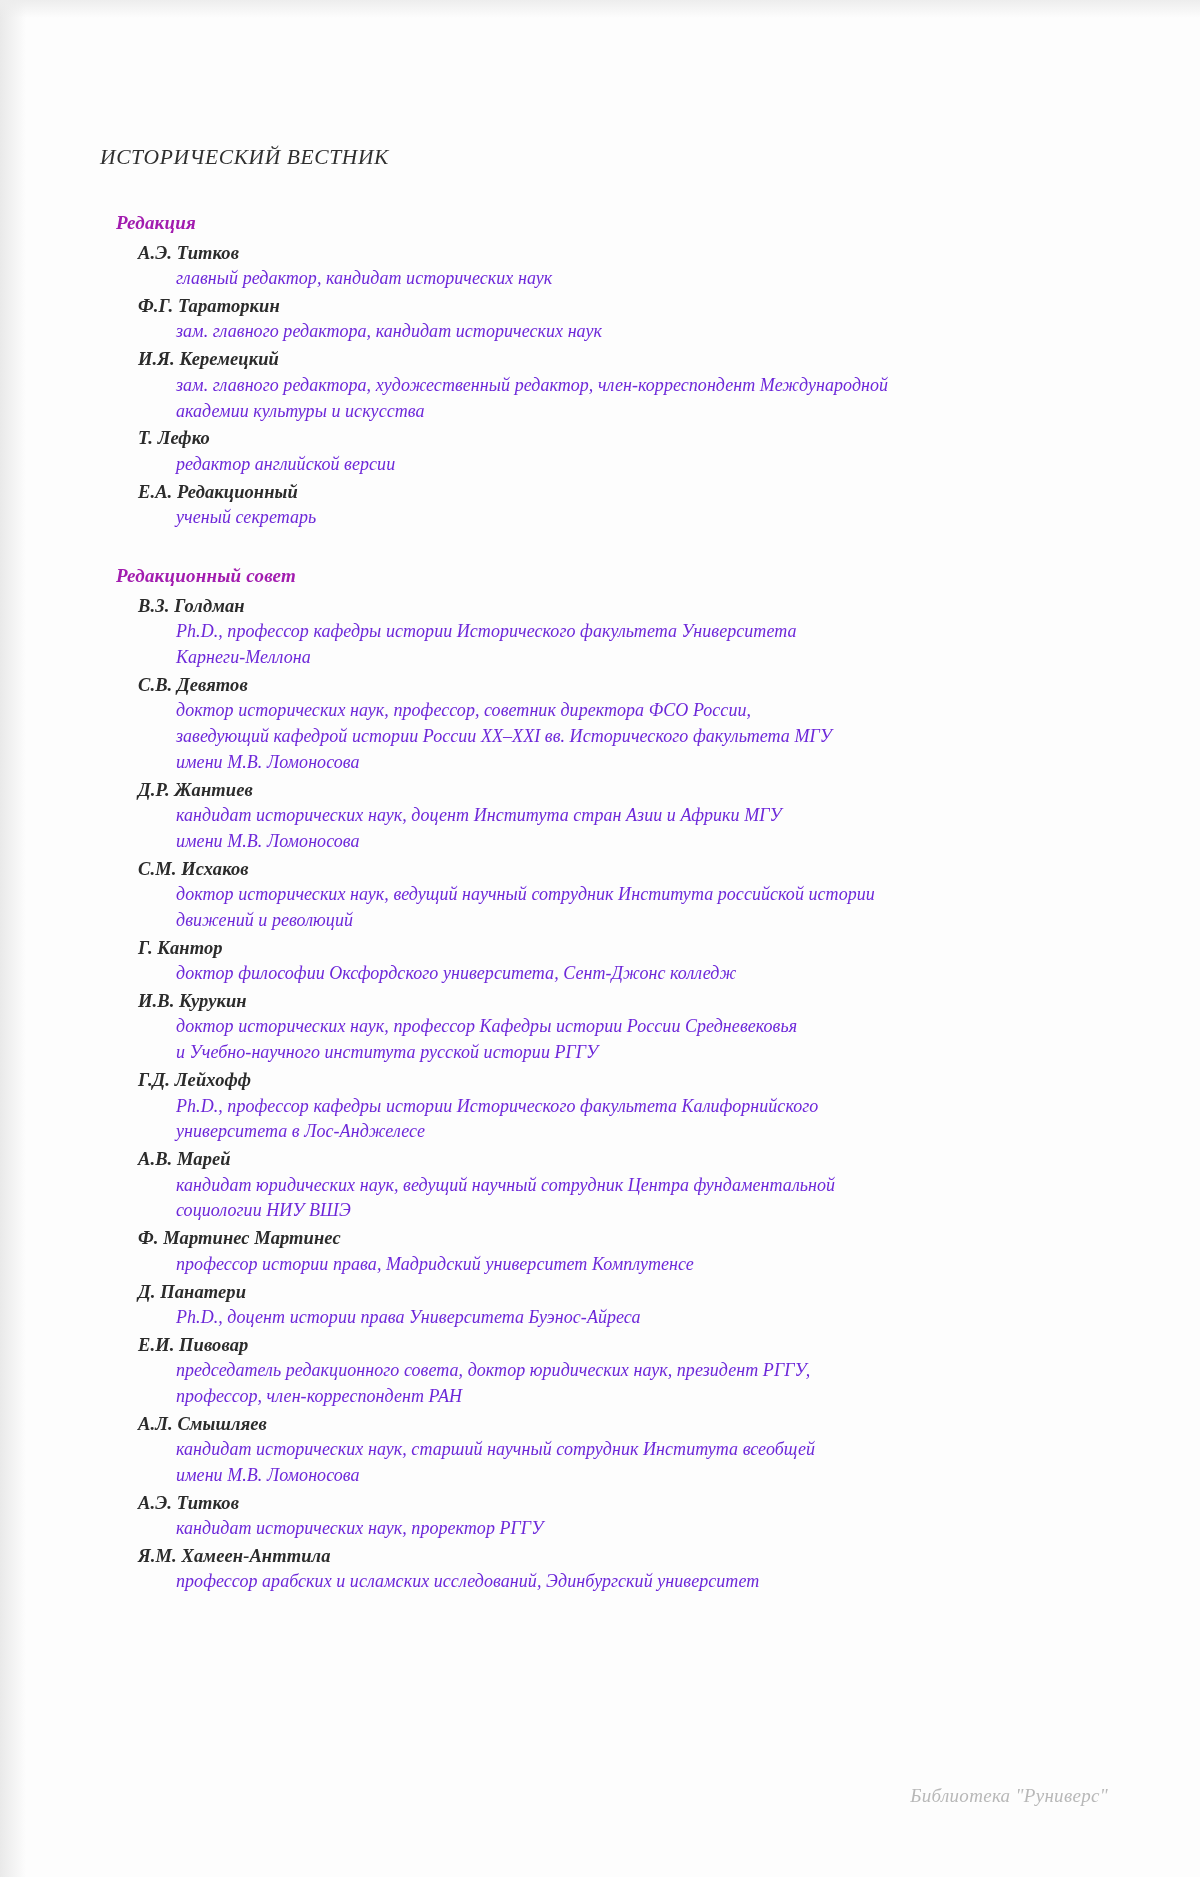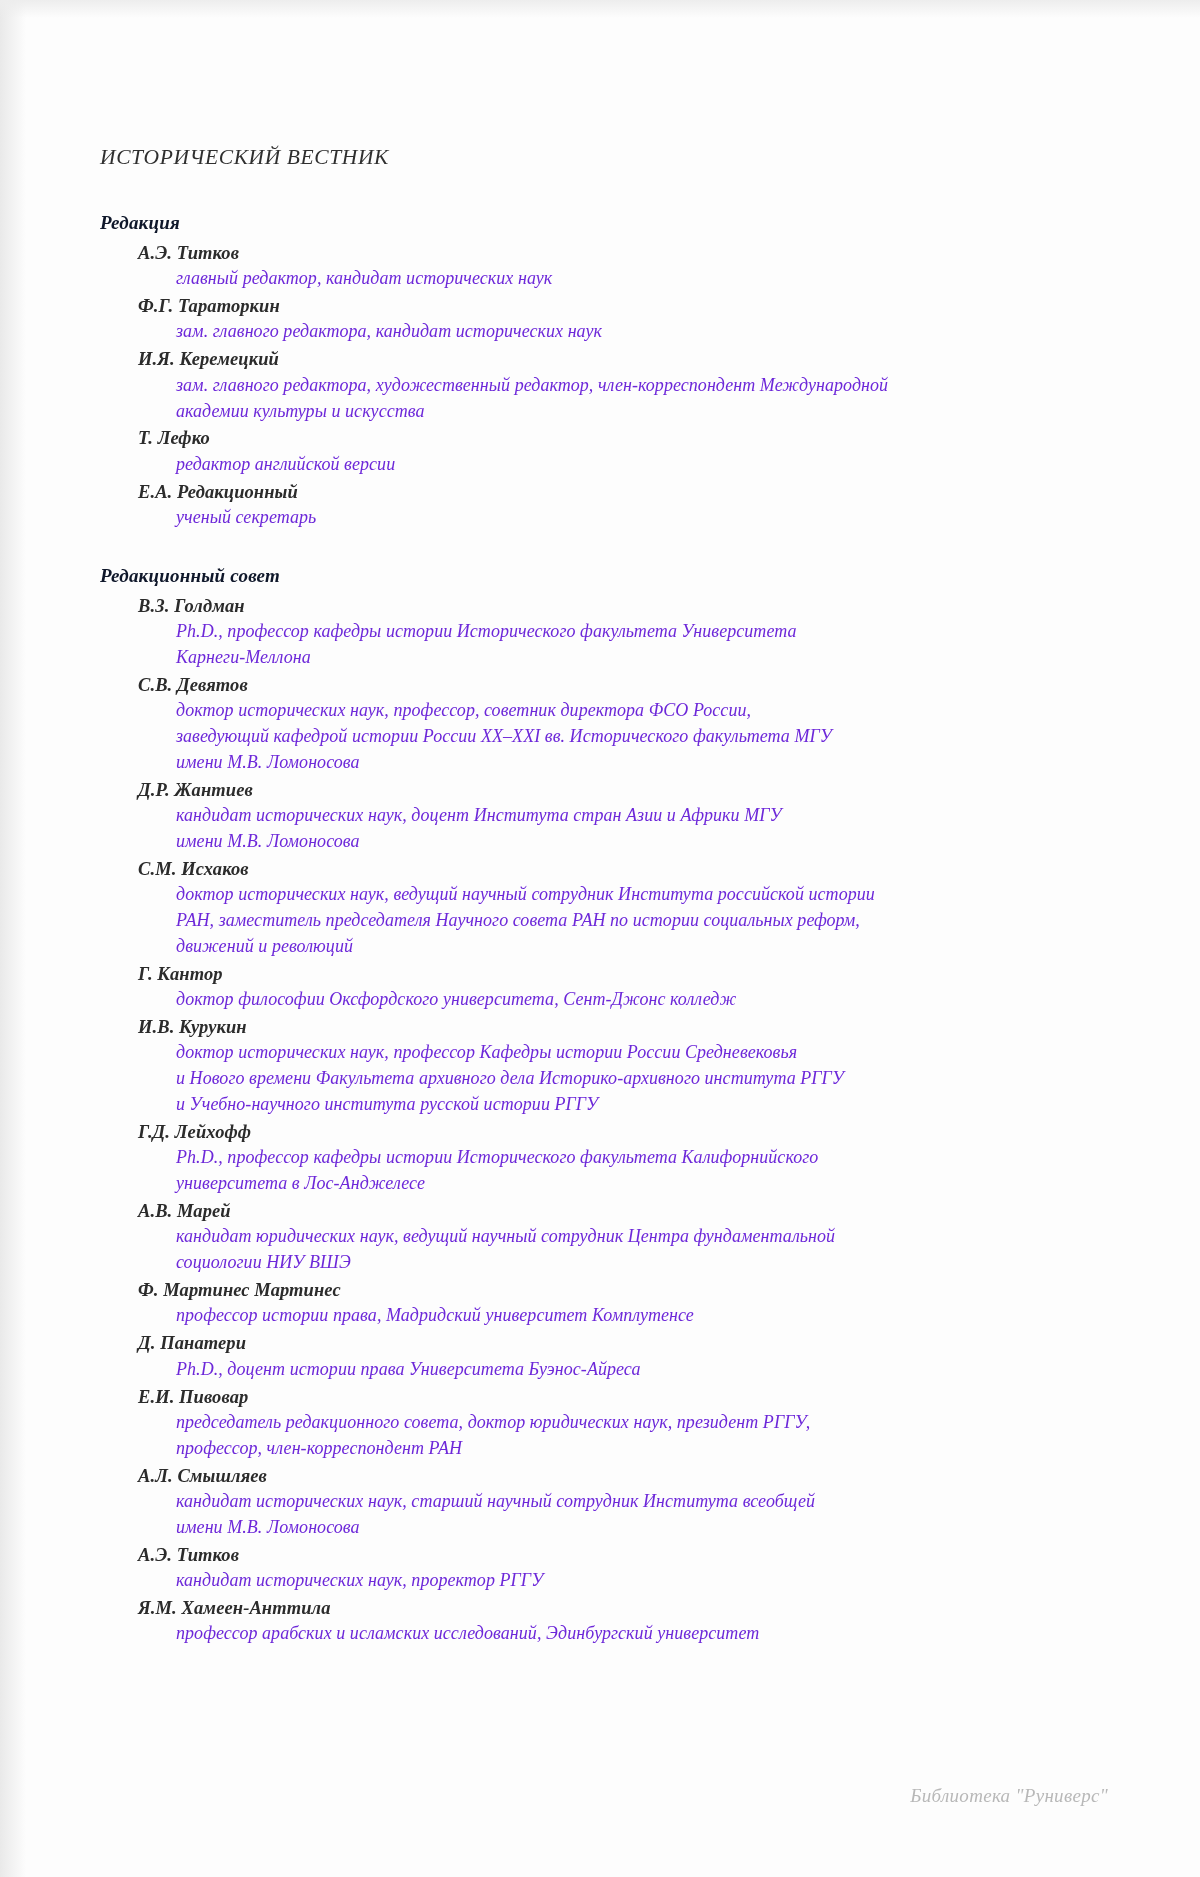--- a/index.html
+++ b/index.html
@@ -36,22 +36,22 @@
     color: #2f2f2f;
     margin: 0 0 42px 0;
     font-weight: 400;
   }
   .section {
     margin-bottom: 34px;
   }
   .section-heading {
     font-size: 19px;
     font-weight: bold;
-    color: #0f172a;
-    margin: 0 0 6px 0;
+    color: #a21caf;
+    margin: 0 0 6px 16px;
     letter-spacing: 0.2px;
   }
   .entry {
     margin: 0 0 1px 0;
     padding-left: 38px;
   }
   .entry-name {
     font-size: 18.5px;
     font-weight: bold;
     color: #2b2b2b;
@@ -159,35 +159,33 @@
             <div class="entry-name">Д.Р. Жантиев</div>
             <div class="entry-desc">
               <span class="ln">кандидат исторических наук, доцент Института стран Азии и Африки МГУ</span>
               <span class="ln">имени М.В. Ломоносова</span>
             </div>
           </div>
           <div class="entry">
             <div class="entry-name">С.М. Исхаков</div>
             <div class="entry-desc">
               <span class="ln">доктор исторических наук, ведущий научный сотрудник Института российской истории</span>
-              <span class="ln">РАН, заместитель председателя Научного совета РАН по истории социальных реформ,</span>
               <span class="ln">движений и революций</span>
             </div>
           </div>
           <div class="entry">
             <div class="entry-name">Г. Кантор</div>
             <div class="entry-desc">
               <span class="ln">доктор философии Оксфордского университета, Сент-Джонс колледж</span>
             </div>
           </div>
           <div class="entry">
             <div class="entry-name">И.В. Курукин</div>
             <div class="entry-desc">
               <span class="ln">доктор исторических наук, профессор Кафедры истории России Средневековья</span>
-              <span class="ln">и Нового времени Факультета архивного дела Историко-архивного института РГГУ</span>
               <span class="ln">и Учебно-научного института русской истории РГГУ</span>
             </div>
           </div>
           <div class="entry">
             <div class="entry-name">Г.Д. Лейхофф</div>
             <div class="entry-desc">
               <span class="ln">Ph.D., профессор кафедры истории Исторического факультета Калифорнийского</span>
               <span class="ln">университета в Лос-Анджелесе</span>
             </div>
           </div>

